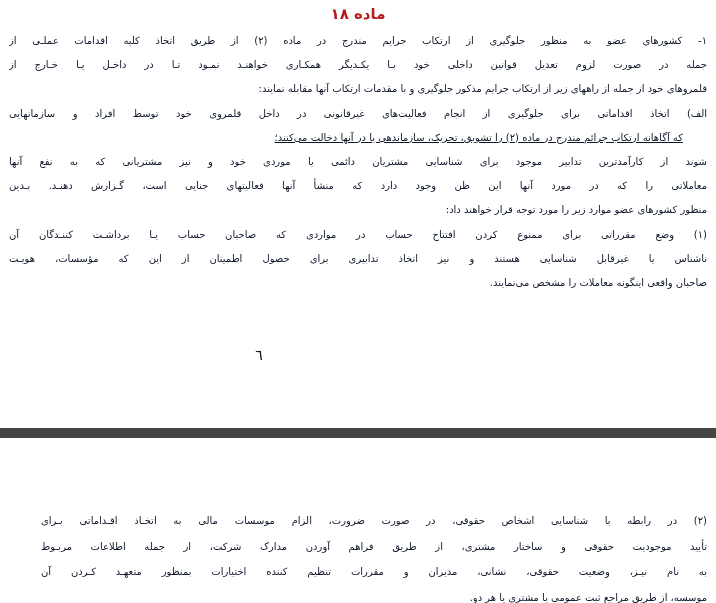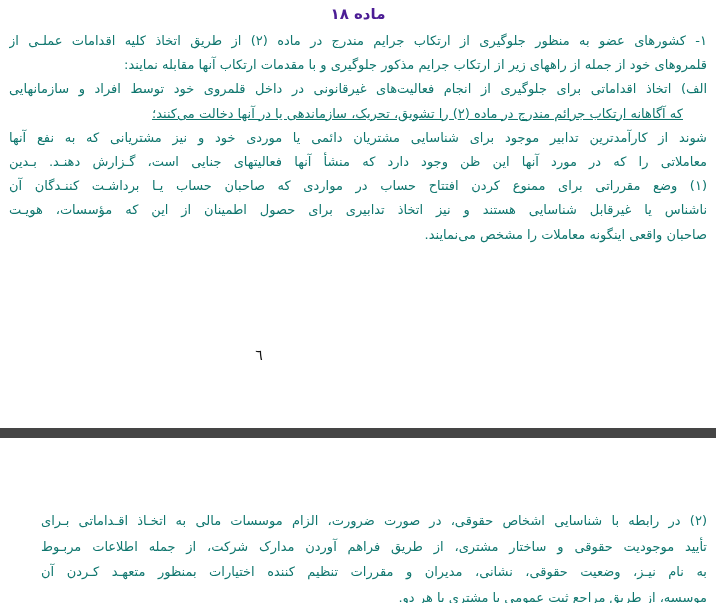--- a/index.html
+++ b/index.html
@@ -20,29 +20,29 @@
     direction: rtl;
   }
   .page-title {
     position: absolute;
     top: 5px;
     left: 0;
     right: 0;
     text-align: center;
     font-weight: bold;
     font-size: 15px;
-    color: #4c1d95;
+    color: #b91c1c;
   }
   .textblock {
     position: absolute;
     right: 9px;
     left: 9px;
     direction: rtl;
-    color: #0f766e;
-    font-size: 13px;
+    color: #0f172a;
+    font-size: 10px;
   }
   .tb1 { top: 29px; }
   .tb2 { top: 508px; }
   .line {
     height: 24.2px;
     line-height: 24.2px;
     white-space: normal;
     text-align: justify;
     text-align-last: justify;
     overflow: hidden;
@@ -79,27 +79,29 @@
 </head>
 <body style="background-color: rgb(255, 255, 255);">
 
 <div class="viewer">
 
   <div>
     <div class="page-title">ماده ١٨</div>
 
     <div class="textblock tb1">
       <div class="line">١- کشورهای عضو به منظور جلوگیری از ارتکاب جرایم مندرج در ماده (٢) از طریق اتخاذ کلیه اقدامات عملـی از</div>
+      <div class="line">جمله در صورت لزوم تعدیل قوانین داخلی خود بـا یکـدیگر همکـاری خواهنـد نمـود تـا در داخـل یـا خـارج از</div>
       <div class="line end">قلمروهای خود از جمله از راههای زیر از ارتکاب جرایم مذکور جلوگیری و با مقدمات ارتکاب آنها مقابله نمایند:</div>
 
       <div class="line">الف) اتخاذ اقداماتی برای جلوگیری از انجام فعالیت‌های غیرقانونی در داخل قلمروی خود توسط افراد و سازمانهایی</div>
       <div class="line end ind">که آگاهانه ارتکاب جرائم مندرج در ماده (٢) را تشویق، تحریک، سازماندهی یا در آنها دخالت می‌کنند؛</div>
 
       <div class="line">شوند از کارآمدترین تدابیر موجود برای شناسایی مشتریان دائمی یا موردی خود و نیز مشتریانی که به نفع آنها</div>
       <div class="line">معاملاتی را که در مورد آنها این ظن وجود دارد که منشأ آنها فعالیتهای جنایی است، گـزارش دهنـد. بـدین</div>
+      <div class="line end">منظور کشورهای عضو موارد زیر را مورد توجه قرار خواهند داد:</div>
 
       <div class="line">(١) وضع مقرراتی برای ممنوع کردن افتتاح حساب در مواردی که صاحبان حساب یـا برداشـت کننـدگان آن</div>
       <div class="line">ناشناس یا غیرقابل شناسایی هستند و نیز اتخاذ تدابیری برای حصول اطمینان از این که مؤسسات، هویـت</div>
       <div class="line end">صاحبان واقعی اینگونه معاملات را مشخص می‌نمایند.</div>
     </div>
 
     <div class="page-number">٦</div>
   </div>
 
   <div class="page-gap" style="background-color: rgb(69, 69, 69);"></div>

